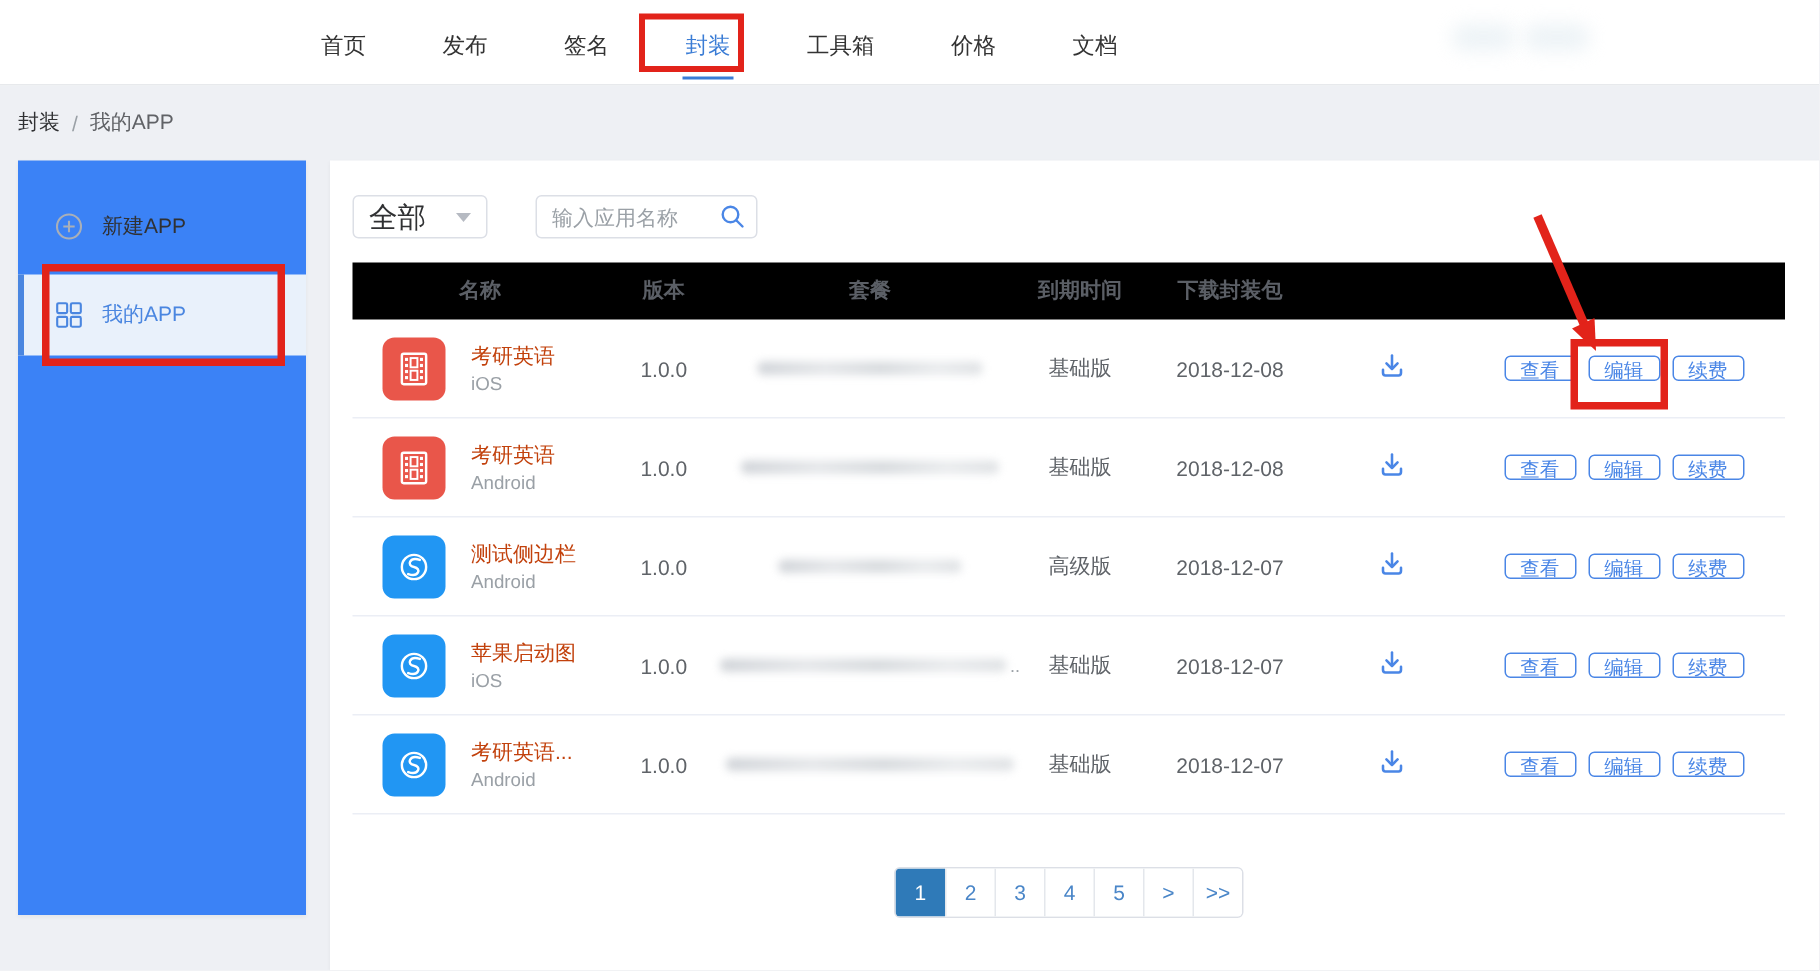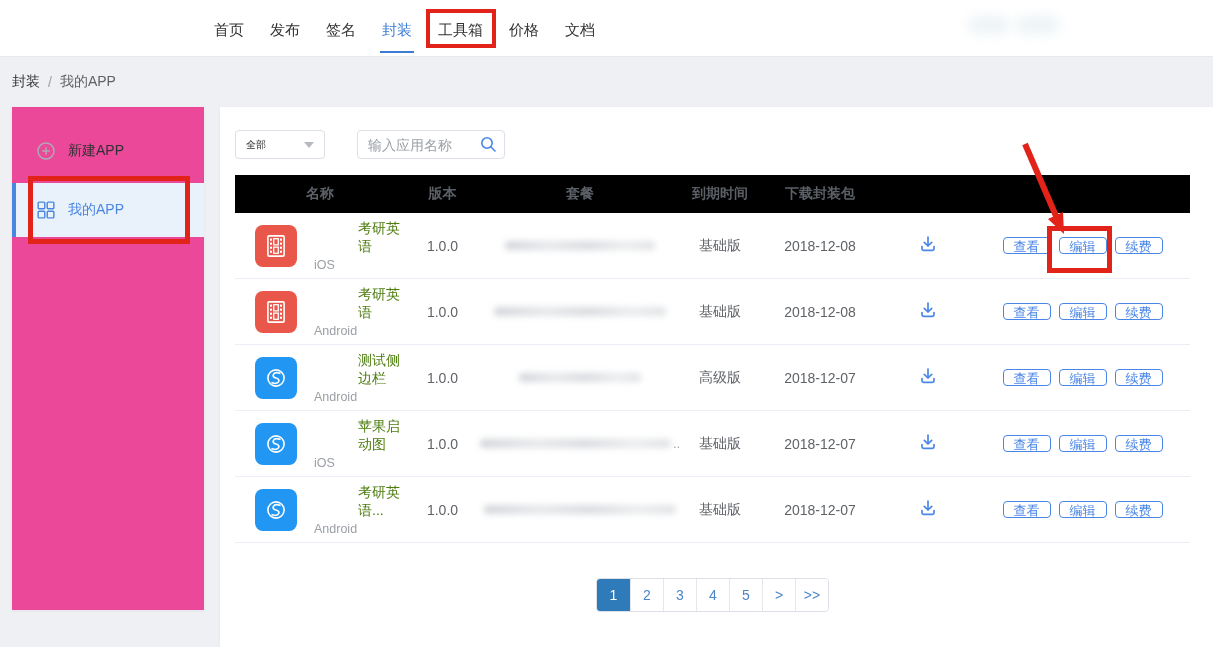--- a/index.html
+++ b/index.html
@@ -2,64 +2,64 @@
 <html><head>
 <meta charset="utf-8">
 <style>
   * { margin:0; padding:0; box-sizing:border-box; }
   html,body { background:#eef0f4; }
   body { font-family:"Liberation Sans","DejaVu Sans",sans-serif; }
   .page { position:relative; width:1213px; height:647px; background:#eef0f4; overflow:hidden; }
 
   
   .navbar { position:absolute; left:0; top:0; width:1213px; height:57px; background:#fff; border-bottom:1px solid #e7e9ec; }
-  .nav-items { position:absolute; left:212px; top:0; height:57px; display:flex; align-items:center; gap:22px; }
+  .nav-items { position:absolute; left:212px; top:0; height:57px; display:flex; align-items:center; gap:47px; }
   .nav-item { font-size:15px; color:#333; cursor:pointer; padding:17px 2px 13px; text-decoration:none; }
   .nav-item.active { color:#3a7cd5; border-bottom:2px solid #3a7cd5; padding-bottom:11px; }
   .blur-blob { position:absolute; top:16px; height:18px; border-radius:9px; background:#dfeaf0; filter:blur(6px); opacity:.55; }
   .blob1 { left:968px; width:42px; }
   .blob2 { left:1016px; width:44px; }
 
   
   .breadcrumb { position:absolute; left:12px; top:57px; height:50px; display:flex; align-items:center; gap:8px; font-size:14px; }
   .crumb { color:#303133; }
   .crumb-sep { color:#9aa0a6; }
   .crumb-current { color:#606266; }
 
   
-  .sidebar { position:absolute; left:12px; top:107px; width:192px; height:503px; background:#ec4899; box-shadow:0 1px 3px rgba(0,0,0,.05); }
+  .sidebar { position:absolute; left:12px; top:107px; width:192px; height:503px; background:#3b82f6; box-shadow:0 1px 3px rgba(0,0,0,.05); }
   .side-item { position:relative; display:flex; align-items:center; gap:13px; height:44px; padding-left:25px; margin-top:22px; font-size:14px; color:#303133; cursor:pointer; }
   .side-item .side-icon { display:flex; width:18px; height:18px; }
   .side-item.active { background:#e9f1fb; color:#4a86e0; height:54px; margin-top:10px; }
   .side-item.active::before { content:""; position:absolute; left:0; top:0; width:4px; height:100%; background:#4a86e0; }
 
   
   .content { position:absolute; left:220px; top:107px; width:993px; height:540px; background:#fff; box-shadow:0 1px 3px rgba(0,0,0,.05); }
   .toolbar { position:absolute; left:15px; top:23px; display:flex; gap:12px; }
-  .dropdown { width:90px; height:29px; border:1px solid #dcdfe6; border-radius:4px; display:flex; align-items:center; justify-content:space-between; padding:0 10px; font-size:10px; color:#303133; background:#fff; cursor:pointer; }
+  .dropdown { width:90px; height:29px; border:1px solid #dcdfe6; border-radius:4px; display:flex; align-items:center; justify-content:space-between; padding:0 10px; font-size:19px; color:#303133; background:#fff; cursor:pointer; }
   .caret { width:0; height:0; border-left:5px solid transparent; border-right:5px solid transparent; border-top:6px solid #b6bac2; }
   .searchbox { position:relative; width:168px; height:29px;padding-left:20px; }
   .searchbox input { width:100%; height:100%; border:1px solid #dcdfe6; border-radius:4px; padding:0 30px 0 10px; font-size:14px; color:#303133; outline:none; font-family:inherit; }
   .searchbox input::placeholder { color:#9aa0a6; }
   .search-icon { position:absolute; right:8px; top:6px; }
 
   
   .table { position:absolute; left:15px; top:68px; width:955px; }
   .trow, .thead { display:grid; grid-template-columns:170px 75px 200px 80px 120px 95px 215px; align-items:center; }
   .thead { height:38px; background:#000000; font-size:14px; font-weight:700; color:#5b5f66; }
   .th { text-align:center; }
   .th:first-child { text-align:center; }
   .trow { height:66px; border-bottom:1px solid #ebeef5; font-size:14px; color:#5f6368; }
   .cell { text-align:center; }
   .cell-name { display:flex; align-items:center; gap:17px; padding-left:20px; text-align:left; }
   .appicon { width:42px; height:42px; border-radius:8px; display:flex; align-items:center; justify-content:center; flex:0 0 42px; }
   .appicon.film-red { background:#e9564a; }
   .appicon.s-blue { background:#2196f3; }
   .nameblock { display:flex; flex-direction:column; gap:2px; }
-  .app-name { color:#4d7c0f; font-size:14px;margin-left:44px; }
+  .app-name { color:#c2410c; font-size:14px; }
   .app-platform { color:#9aa0a6; font-size:12.5px; }
   .urlwrap { display:flex; align-items:center; justify-content:center; gap:2px; }
   .url-blur { height:9px; border-radius:4px; background:linear-gradient(90deg,#b9bec5,#d8dbdf 30%,#c3c8cd 55%,#dfe2e5 80%,#cfd3d7); filter:blur(3px); opacity:.65; }
   .url-suffix { color:#9aa0a6; font-size:12px; }
   .dl-btn { background:none; border:none; cursor:pointer; display:inline-flex; }
   .cell-actions { display:flex; gap:8px; justify-content:center; }
   .act-btn { min-width:48px; height:17px; background:#fff; border:1px solid #4a86e6; border-radius:4px; color:#4a86e6; font-size:13px; cursor:pointer; font-family:inherit; padding:0 9px; }
 
   
   .pagination { position:absolute; left:0; top:471px; width:955px; margin-left:15px; display:flex; justify-content:center; }

